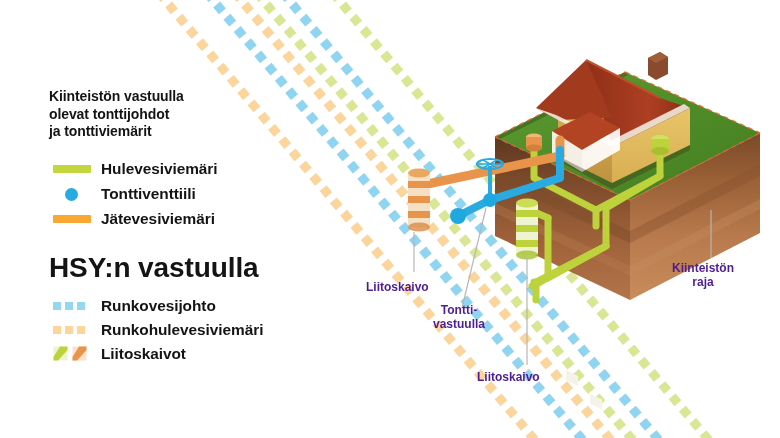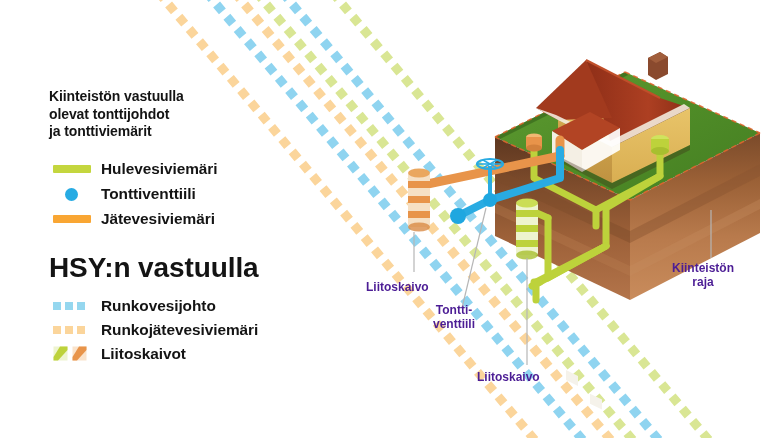--- a/index.html
+++ b/index.html
@@ -363,21 +363,21 @@
         <span class="legend-label">Runkovesijohto</span>
       </li>
       <li class="legend-row">
         <span class="swatch-cell">
           <span class="dashrow">
             <i style="background:#fbd59b"></i>
               <i style="background:#fbd59b"></i>
               <i style="background:#fbd59b"></i>
           </span>
         </span>
-        <span class="legend-label">Runkojätevesiviemäri</span>
+        <span class="legend-label">Runkohulevesiviemäri</span>
       </li>
       <li class="legend-row">
         <span class="swatch-cell">
           <span class="kaivot">
             <svg width="15" height="15" viewBox="0 0 15 15">
               <rect x="0.5" y="0.5" width="14" height="14" fill="#eef4cf"></rect>
               <polygon points="0.5,11 7,0.5 14.5,0.5 14.5,4 5,14.5 0.5,14.5" fill="#bdd23b"></polygon>
             </svg>
             <svg width="15" height="15" viewBox="0 0 15 15">
               <rect x="0.5" y="0.5" width="14" height="14" fill="#fae3cb"></rect>
@@ -389,21 +389,21 @@
       </li>
     </ul>
   </div>
 
   <div class="callout" style="left:366px; top:281px;">
     <span class="ln">Liitoskaivo</span>
   </div>
 
   <div class="callout center" style="left:433px; top:304px;">
     <span class="ln">Tontti-</span>
-    <span class="ln">venttiili</span>
+    <span class="ln">vastuulla</span>
   </div>
 
   <div class="callout" style="left:477px; top:371px;">
     <span class="ln">Liitoskaivo</span>
   </div>
 
   <div class="callout center" style="left:672px; top:262px;">
     <span class="ln">Kiinteistön</span>
     <span class="ln">raja</span>
   </div>

